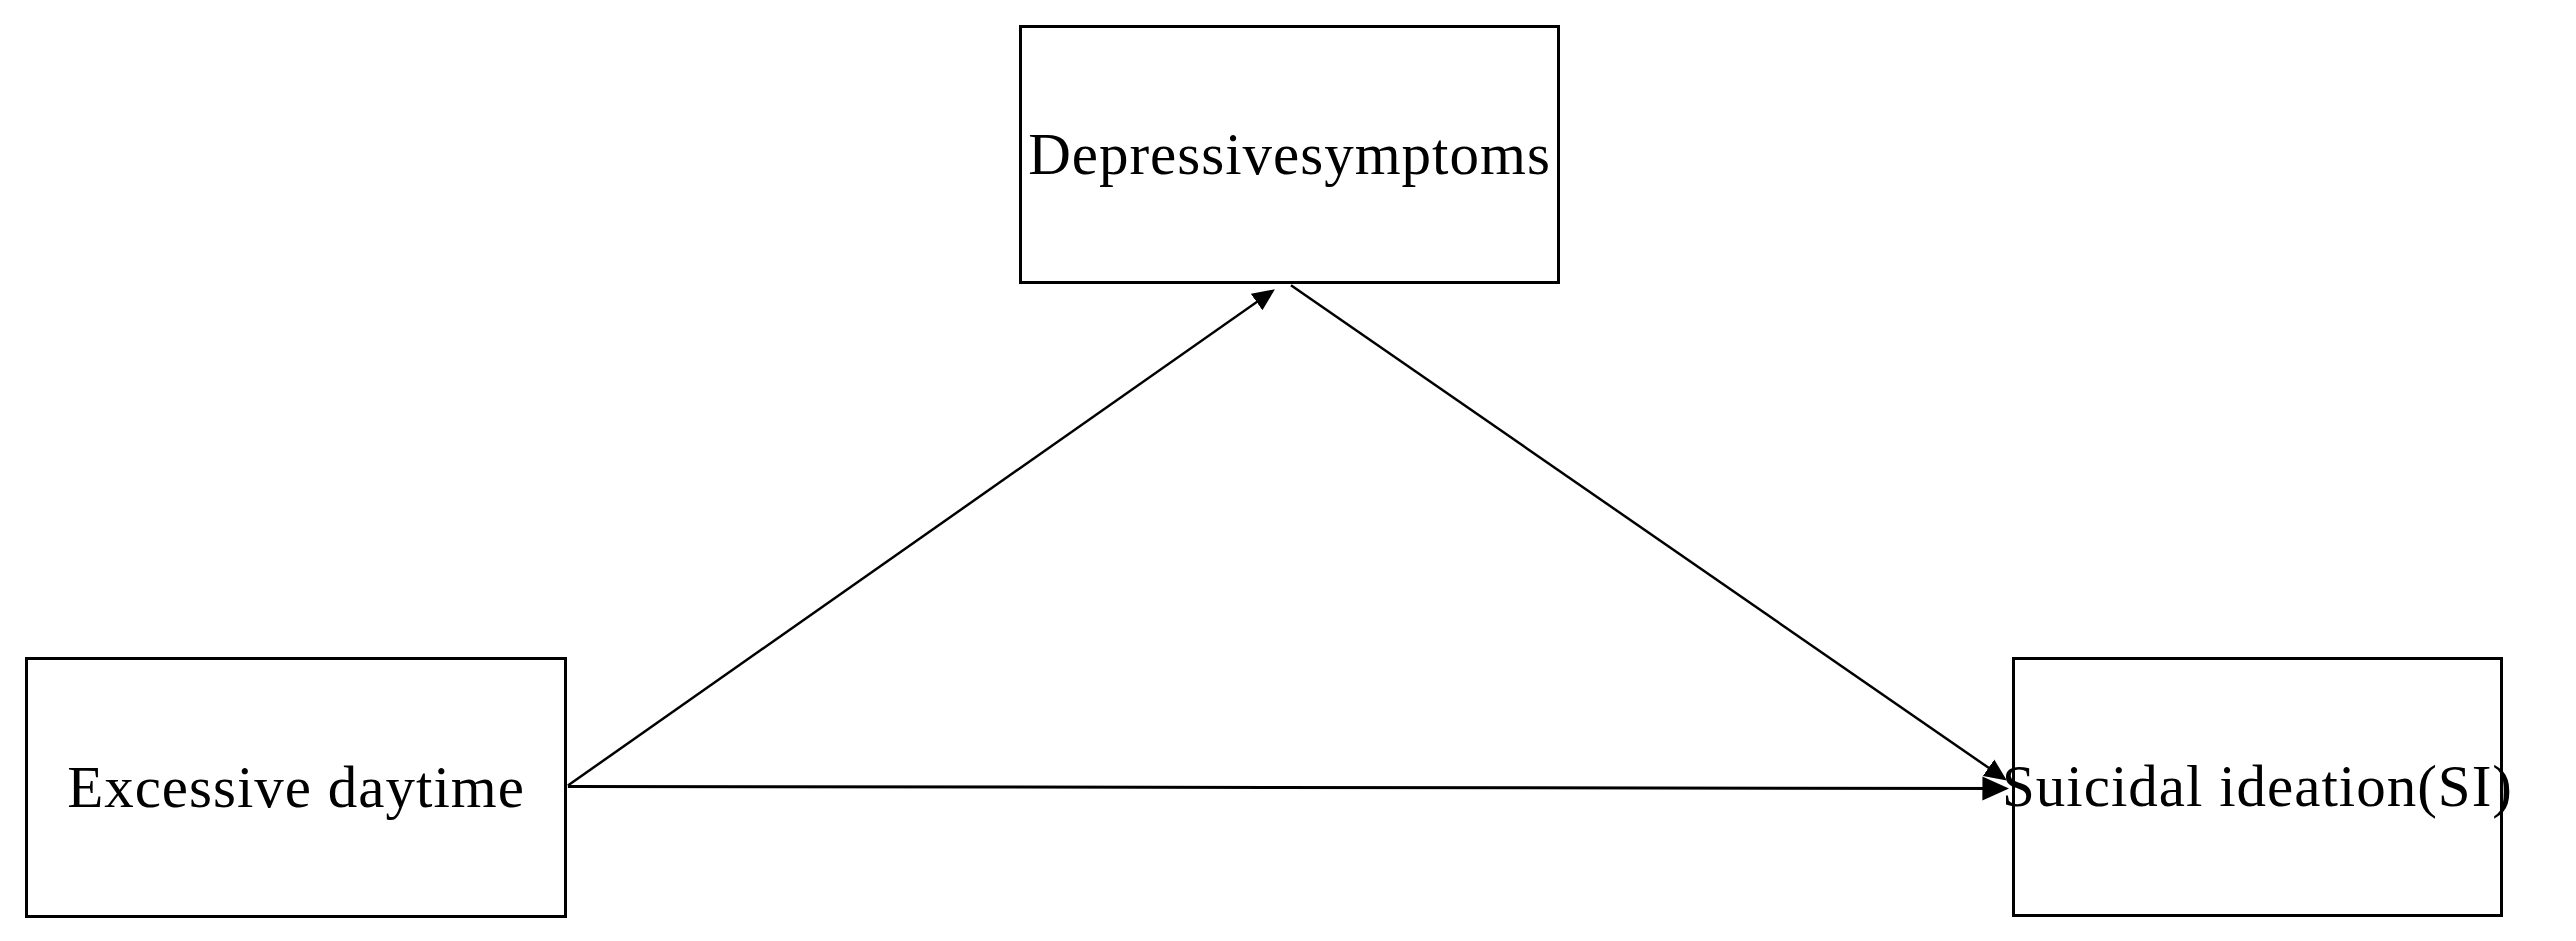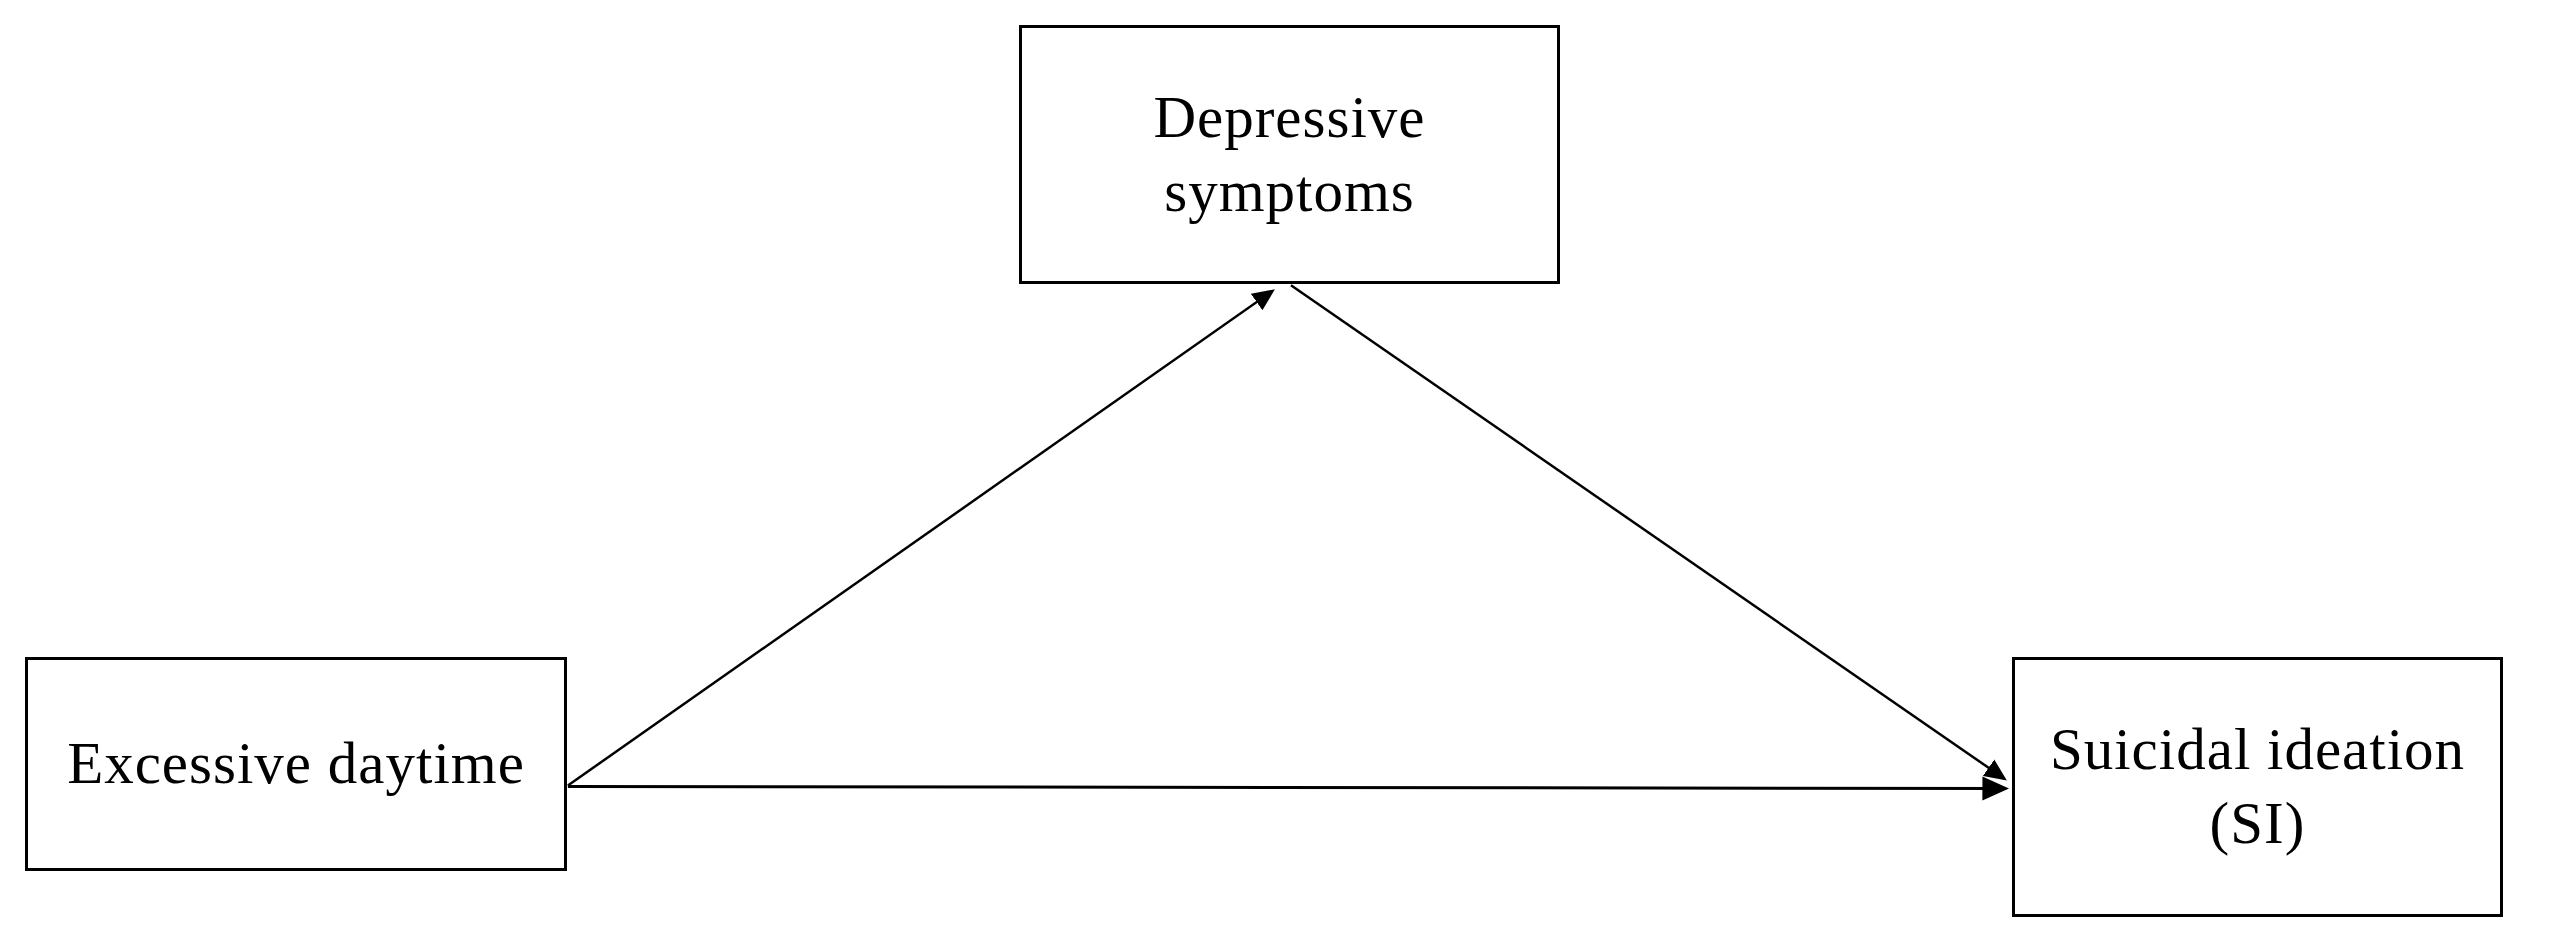--- a/index.html
+++ b/index.html
@@ -23,21 +23,21 @@
     width: 2576px;
     height: 941px;
     pointer-events: none;
   }
   .node {
     position: absolute;
     box-sizing: border-box;
     border: 3px solid #000000;
     background: #ffffff;
     display: flex;
-    flex-direction: column;
+    flex-direction: row;
     align-items: center;
     justify-content: center;
     text-align: center;
     font-size: 59px;
     line-height: 1.25;
     letter-spacing: 1px;
   }
   .node .line {
     display: block;
     white-space: nowrap;
@@ -45,21 +45,21 @@
   .node-depressive {
     left: 1019px;
     top: 25px;
     width: 541px;
     height: 259px;
   }
   .node-eds {
     left: 25px;
     top: 657px;
     width: 542px;
-    height: 214px;
+    height: 261px;
   }
   .node-si {
     left: 2012px;
     top: 657px;
     width: 491px;
     height: 260px;
   }
 </style>
 </head>
 <body>

